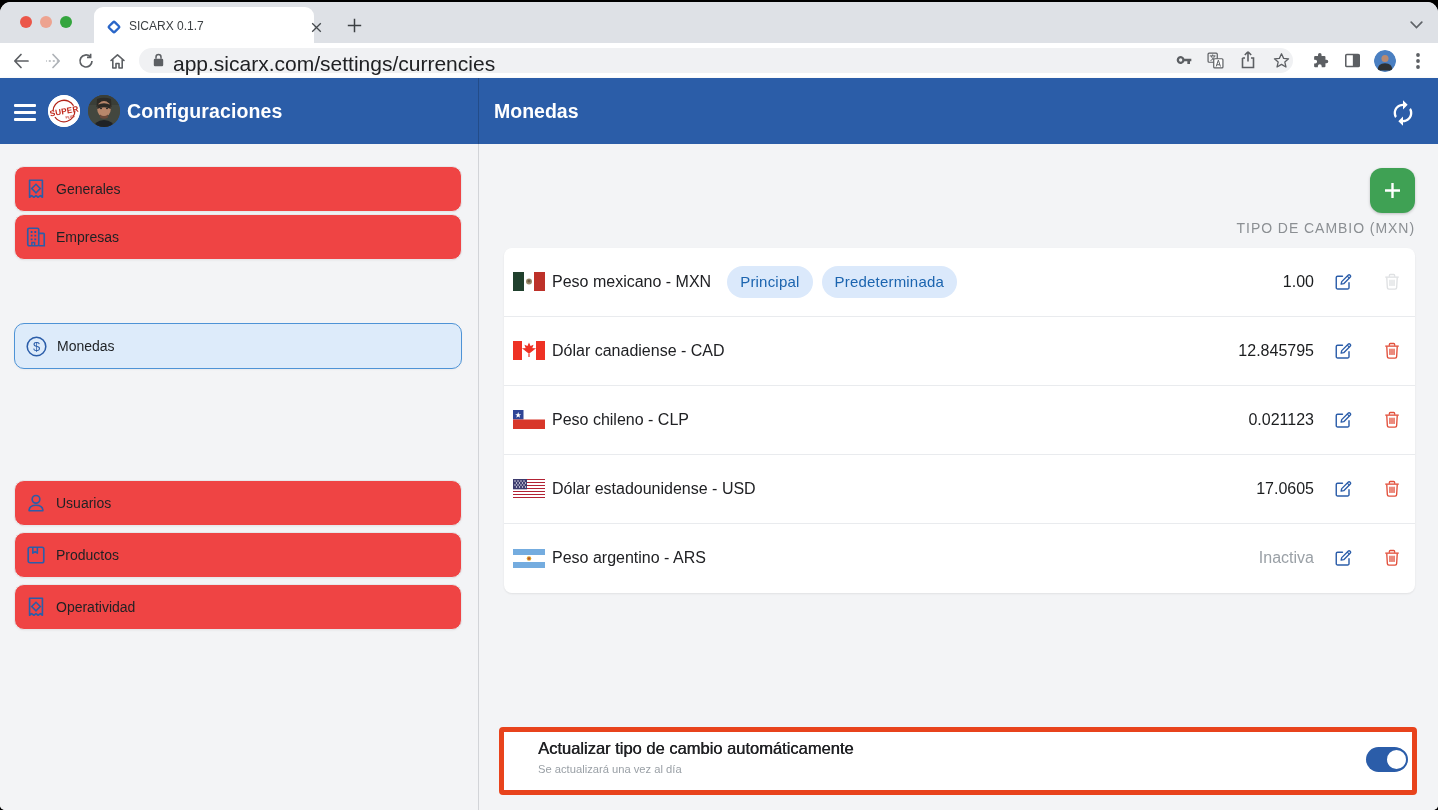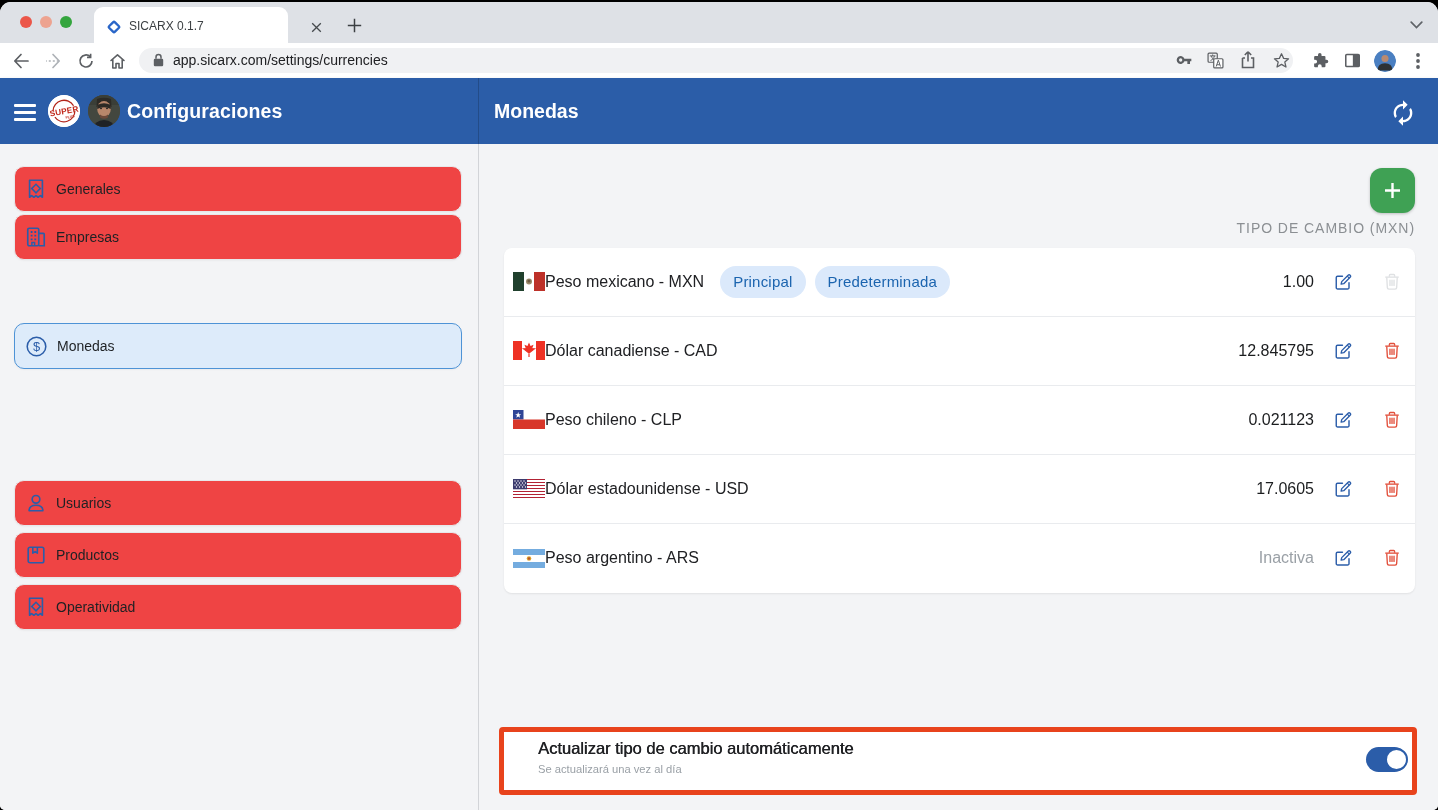--- a/index.html
+++ b/index.html
@@ -6,33 +6,33 @@
   html,body { width:1438px; height:810px; background:#000; overflow:hidden;
     font-family:"Liberation Sans", sans-serif; }
   .window { position:absolute; left:0; top:2px; width:1438px; height:808px;
     border-radius:11px 11px 5px 5px; overflow:hidden; background:#f3f4f6; }
   
   .tabbar { position:absolute; left:0; top:0; width:1438px; height:41px; background:#dee1e6; }
   .light { position:absolute; top:13.75px; width:12.5px; height:12.5px; border-radius:50%; }
   .l1 { left:19.75px; background:#eb5649; }
   .l2 { left:39.75px; background:#eda390; }
   .l3 { left:59.75px; background:#34a53e; }
-  .tab { position:absolute; left:94px; top:5px; width:194px; height:36px; background:#fff;
+  .tab { position:absolute; left:94px; top:5px; width:220px; height:36px; background:#fff;
     border-radius:9px 9px 0 0; }
   .tab-title { position:absolute; left:35px; top:12px; font-size:12px; color:#3c4043; }
   .favicon { position:absolute; left:12.5px; top:12.5px; }
   .tabx { position:absolute; left:217px; top:15px; }
   .newtab { position:absolute; left:346.8px; top:16px; }
   .chev { position:absolute; left:1410px; top:18.5px; }
   
   .toolbar { position:absolute; left:0; top:41px; width:1438px; height:35px; background:#fff; }
   .tico { position:absolute; }
   .pill { position:absolute; left:139px; top:4.5px; width:1154px; height:25px; border-radius:12.5px;
     background:#f0f1f3; }
-  .url { position:absolute; left:34px; top:4px; font-size:14px; color:#202124; }
+  .url { position:absolute; left:34px; top:4px; font-size:21px; color:#202124; }
   .avatar2 { position:absolute; left:1374px; top:6.5px; width:22px; height:22px; border-radius:50%;
     overflow:hidden; }
   
   .apphead { position:absolute; left:0; top:76px; width:1438px; height:66px; background:#2b5da8; box-shadow:0 2px 4px rgba(0,0,0,0.18); }
   .burger { position:absolute; left:14px; top:26.2px; width:22px; }
   .b1 { height:3.2px; background:#fff; border-radius:1px; margin-bottom:3.5px; }
   .av { position:absolute; top:17px; width:32px; height:32px; border-radius:50%; overflow:hidden; }
   .av1 { left:47.5px; background:#fff; }
   .av2h { left:87.5px; background:#4a4f45; }
   .htitle { position:absolute; left:127px; top:21.5px; font-size:19.5px; font-weight:bold; color:#fff; letter-spacing:0.1px;}
@@ -51,21 +51,21 @@
   .scard.sel { background:#ddebfa; border:1.5px solid #4e93d6; }
   
   .addbtn { position:absolute; left:1370px; top:24px; width:45px; height:45px; border-radius:12px;
     background:#3fa154; box-shadow:0 1px 3px rgba(0,0,0,0.22); }
   .tipo { position:absolute; right:23px; top:76px; font-size:14px; color:#8b8f93; letter-spacing:0.95px; }
   .listcard { position:absolute; left:504px; top:103.5px; width:911px; background:#fff;
     border-radius:8px; box-shadow:0 1px 2px rgba(0,0,0,0.08); }
   .row { height:69px; display:flex; align-items:center; border-bottom:1px solid #e9ebee; padding-left:9px; }
   .row:last-child { border-bottom:none; }
   .flag { width:32px; height:19px; position:relative; overflow:hidden; flex:none; }
-  .cname { margin-left:0; font-size:16px; color:#202124; }
+  .cname { margin-left:7px; font-size:16px; color:#202124; }
   .chip { margin-left:16px; height:32px; border-radius:16px; background:#dbe9fb; color:#1b64af;
     font-size:15px; letter-spacing:0.2px; display:flex; align-items:center; padding:0 13px; }
   .chip + .chip { margin-left:9px; }
   .spacer { flex:1; }
   .val { font-size:16px; color:#1b1d1f; }
   .inactiva { font-size:16px; color:#9aa0a6; }
   .icbtn { width:18px; height:20px; flex:none; }
   .ic-edit { margin-left:20px; }
   .ic-trash { margin-left:31px; margin-right:14px; }
   

